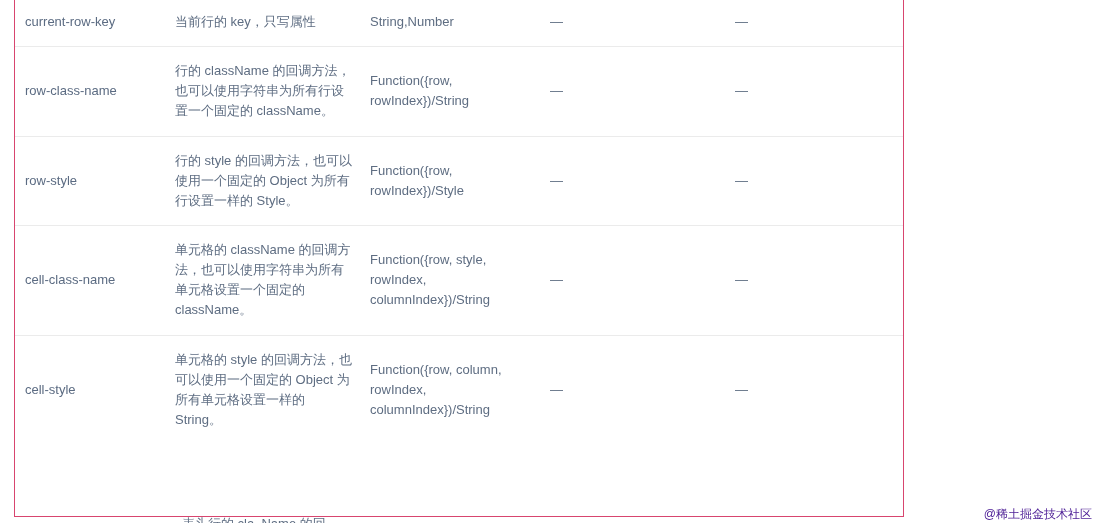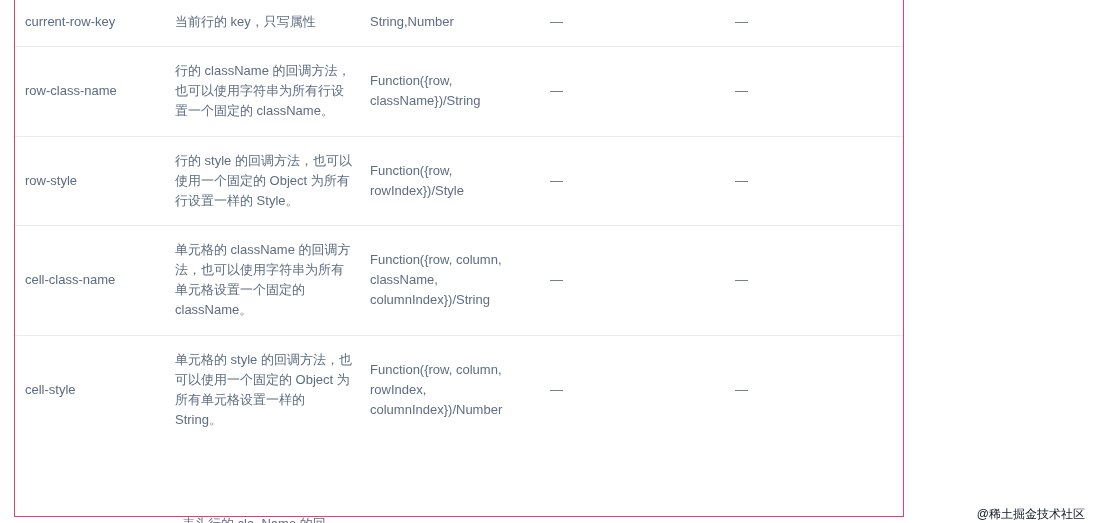--- a/index.html
+++ b/index.html
@@ -38,24 +38,24 @@
     }
     td.name { color: #5b6b82; }
     tr:last-child td { border-bottom: none; }
     col.c1 { width: 150px; }
     col.c2 { width: 195px; }
     col.c3 { width: 180px; }
     col.c4 { width: 185px; }
     col.c5 { width: auto; }
     .watermark {
       position: absolute;
-      right: 12px;
+      right: 5px;
       bottom: 0px;
       font-size: 12px;
-      color: #0f172a;
+      color: #4c1d95;
       font-style: normal;
     }
     .bottomtext {
       position: absolute;
       left: 182px;
       bottom: -10px;
       font-size: 13px;
       color: #5e6d82;
     }
   </style>
@@ -75,42 +75,42 @@
       <tr>
         <td class="name">current-row-key</td>
         <td>当前行的 key，只写属性</td>
         <td>String,Number</td>
         <td>—</td>
         <td>—</td>
       </tr>
       <tr>
         <td class="name">row-class-name</td>
         <td>行的 className 的回调方法，也可以使用字符串为所有行设置一个固定的 className。</td>
-        <td>Function({row, className})/String</td>
+        <td>Function({row, rowIndex})/String</td>
         <td>—</td>
         <td>—</td>
       </tr>
       <tr>
         <td class="name">row-style</td>
         <td>行的 style 的回调方法，也可以使用一个固定的 Object 为所有行设置一样的 Style。</td>
         <td>Function({row, rowIndex})/Style</td>
         <td>—</td>
         <td>—</td>
       </tr>
       <tr>
         <td class="name">cell-class-name</td>
         <td>单元格的 className 的回调方法，也可以使用字符串为所有单元格设置一个固定的 className。</td>
-        <td>Function({row, column, className, columnIndex})/String</td>
+        <td>Function({row, style, rowIndex, columnIndex})/String</td>
         <td>—</td>
         <td>—</td>
       </tr>
       <tr>
         <td class="name">cell-style</td>
         <td>单元格的 style 的回调方法，也可以使用一个固定的 Object 为所有单元格设置一样的 String。</td>
-        <td>Function({row, column, rowIndex, columnIndex})/Number</td>
+        <td>Function({row, column, rowIndex, columnIndex})/String</td>
         <td>—</td>
         <td>—</td>
       </tr>
     </tbody>
   </table>
 </div>
 
 <div class="watermark">@稀土掘金技术社区</div>
 <div class="bottomtext">表头行的 cla..Name  的回</div>
 

